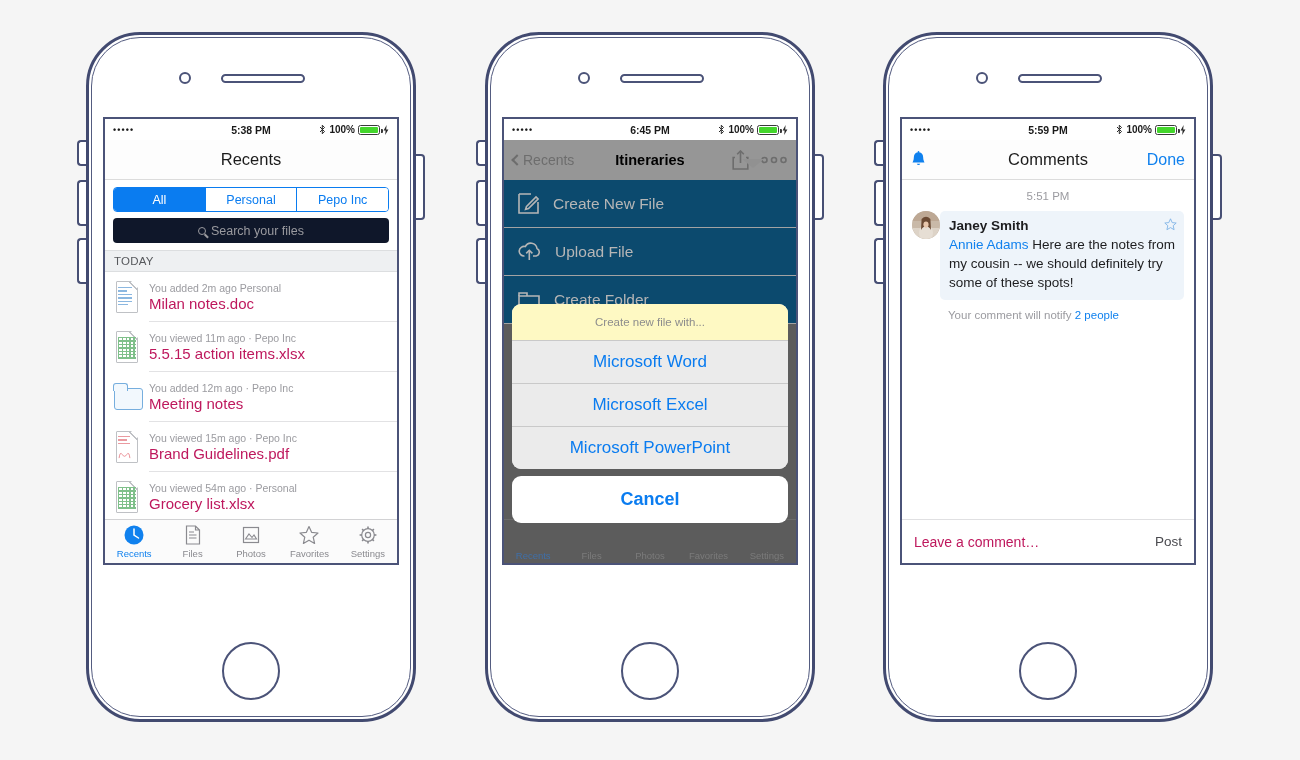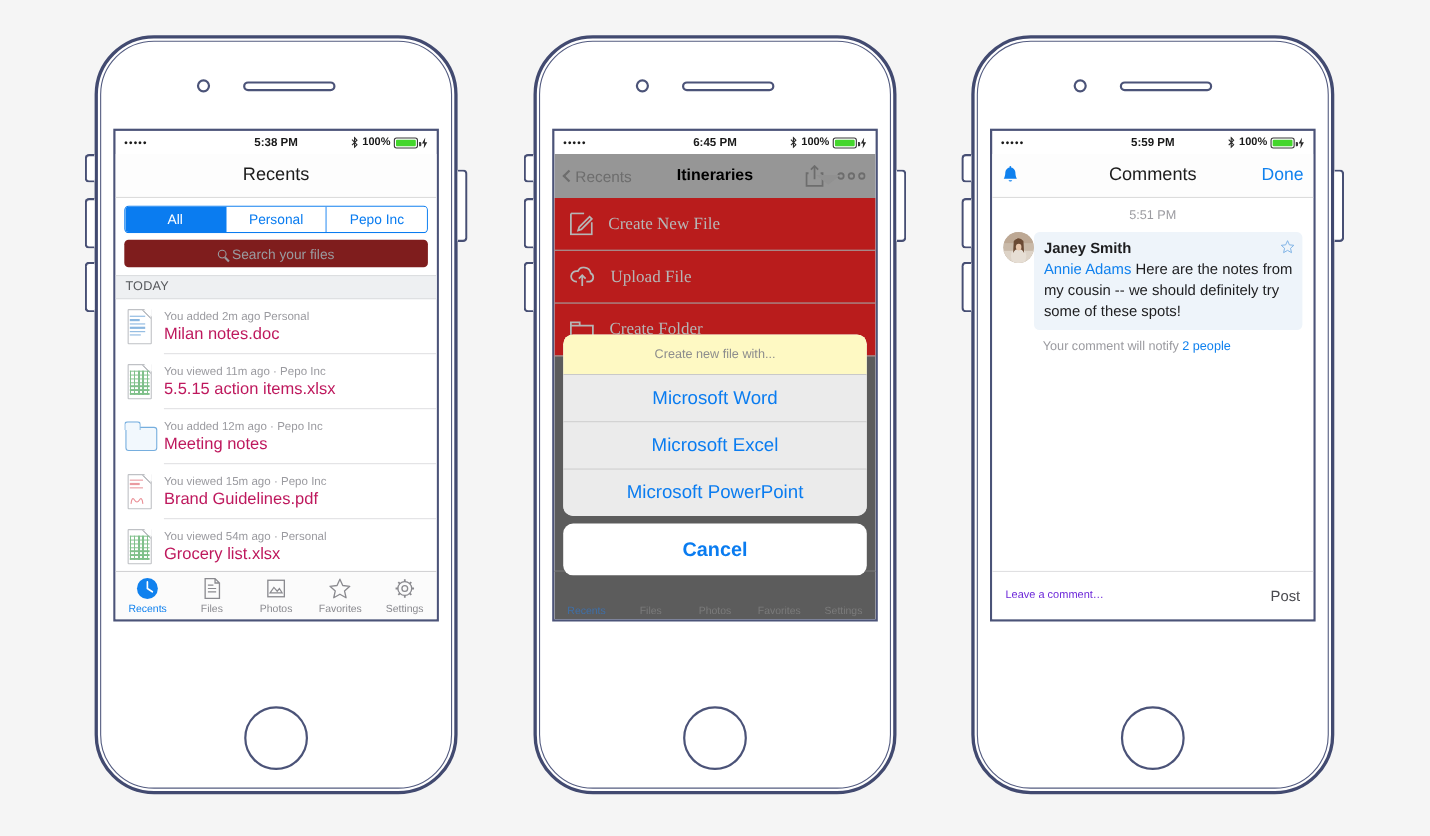--- a/index.html
+++ b/index.html
@@ -138,21 +138,21 @@
     flex: 1; display: flex; align-items: center; justify-content: center;
     font-size: 12.5px; color: #0a7cf0; background: #fff;
     border-right: 1px solid #0a7cf0;
   }
   .seg:last-child { border-right: none; }
   .seg.active { background: #0a7cf0; color: #fff; }
 
   
   .search-wrap { padding: 6px 8px 7px; background:#fff; }
   .searchbar {
-    height: 25px; background: #7f1d1d; border-radius: 4px;
+    height: 25px; background: #0f172a; border-radius: 4px;
     display: flex; align-items: center; justify-content: center; gap: 5px;
     color: #9a9a9f; font-size: 12.5px;
   }
   .mag { width: 8px; height: 8px; border: 1.6px solid #9a9a9f; border-radius: 50%;
          position: relative; display:inline-block; }
   .mag::after { content:''; position:absolute; right:-4px; bottom:-3px;
                 width:5px; height:1.6px; background:#9a9a9f; transform: rotate(45deg); }
 
   
   .filelist { flex: 1; overflow: hidden; background: #fff; }
@@ -221,21 +221,21 @@
     display: flex; align-items: center;
     border-top: 1px solid #d2d2d4;
     background: #fbfbfb;
   }
   .tab { flex:1; display:flex; flex-direction:column; align-items:center; gap:2px; }
   .tab-label { font-size: 9.5px; color: #8a8a8f; }
   .tab.active .tab-label { color: #1081ee; }
   .tab-ico { width: 22px; height: 22px; position: relative; }
 
   
-  .dim-menu { background:#b91c1c; flex: 0 0 auto; font-family: Liberation Serif, serif; }
+  .dim-menu { background:#0c4a6e; flex: 0 0 auto; }
   .dim-row {
     display:flex; align-items:center; gap:14px;
     height: 48px; padding: 0 14px;
     border-bottom: 1px solid #a3a3a3;
     color: #b6b6b6; font-size: 15.5px;
   }
   .dim-spacer { flex:1; background:#5c5c5c; }
   .popover-arrow {
     position:absolute; top: 40px; right: 32px;
     width: 0; height: 0;
@@ -298,21 +298,21 @@
   .bb-name { font-size: 13.5px; color:#1d1d1f; font-weight:bold; margin-bottom:2px; }
   .bb-text { font-size: 13.5px; color:#1d1d1f; line-height: 1.42; }
   .mention { color:#1081ee; }
   .star { position:absolute; right:7px; top:7px; }
   .cm-notify { font-size:11.5px; color:#9b9ba0; margin: 9px 0 0 36px; }
   .cm-notify b { color:#1081ee; font-weight:normal; }
   .cm-input {
     flex: 0 0 44px; display:flex; align-items:center;
     padding: 0 12px; border-top:1px solid #e0e0e2; background:#fff;
   }
-  .cm-ph { font-size: 10px; color:#6d28d9; }
+  .cm-ph { font-size: 14px; color:#be185d; }
   .cm-post { margin-left:auto; font-size: 13.5px; color:#4a4a4f; }
   .bell { width:15px; height:17px; }
 </style>
 </head>
 <body>
 
 <div class="stage">
 
   <div class="phone" id="phone-1">
     <div class="frame-outer"></div>

